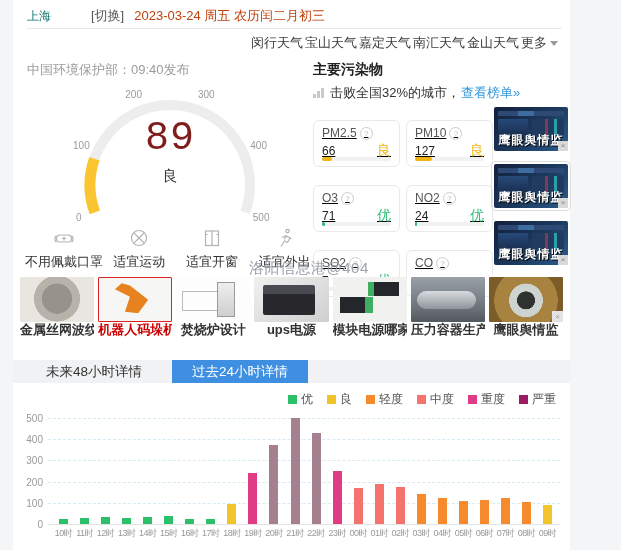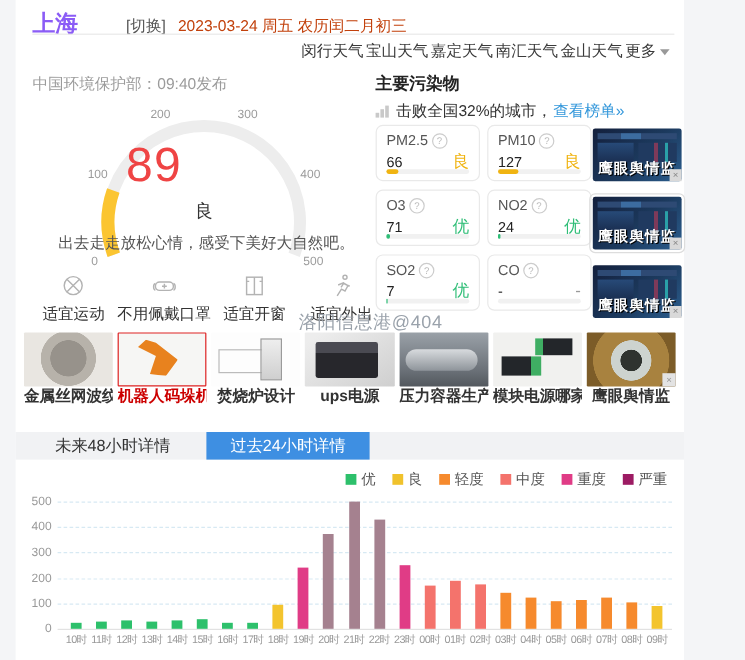--- a/index.html
+++ b/index.html
@@ -2,47 +2,47 @@
 <html><head>
 <meta charset="utf-8">
 <style>
   html,body{margin:0;padding:0;}
   body{font-family:"Liberation Sans","DejaVu Sans",sans-serif;}
   .page{position:relative;width:621px;height:550px;background:#f4f5f7;overflow:hidden;}
   .content{position:absolute;left:13px;top:0;width:557px;height:550px;background:#fff;}
 
   
   .hdr{position:absolute;top:7px;left:14px;display:flex;align-items:baseline;font-size:13px;color:#444;}
-  .city{font-size:19px;font-weight:bold;color:#8b5cf6;}
+  .city{font-size:12px;font-weight:normal;color:#0f766e;}
   .switch{margin-left:40px;color:#555;cursor:pointer;}
   .date{margin-left:10px;color:#c2410c;}
   .hdr-line{position:absolute;top:28px;left:14px;right:8px;border-top:1px solid #e9e9e9;}
   .nav{position:absolute;top:34px;right:12px;display:flex;gap:2px;font-size:13px;color:#3a3a3a;align-items:center;}
   .nav span{cursor:pointer;white-space:nowrap;}
   .nav-more{display:flex;align-items:center;gap:3px;}
   .caret{width:0;height:0;border-left:4px solid transparent;border-right:4px solid transparent;border-top:5px solid #999;}
 
   
   .src{position:absolute;top:61px;left:14px;font-size:13px;color:#9b9b9b;}
   .gauge-svg{position:absolute;left:47px;top:88px;}
-  .big-val{position:absolute;left:92px;top:116px;width:130px;font-size:40px;color:#ef4444;letter-spacing:1px;}
+  .big-val{position:absolute;left:92px;top:116px;width:130px;text-align:center;font-size:40px;color:#7f1d1d;letter-spacing:1px;font-family:Liberation Mono, monospace;}
   .big-level{position:absolute;left:92px;top:167px;width:130px;text-align:center;font-size:15px;color:#333;}
   .advice{position:absolute;left:0;top:194px;width:318px;text-align:center;font-size:13px;color:#555;}
   .tips{position:absolute;left:12px;top:226px;width:296px;display:flex;justify-content:space-between;}
   .tip{width:80px;text-align:center;}
   .tip svg{display:block;margin:0 auto;}
   .tip-label{font-size:13px;color:#333;margin-top:3px;white-space:nowrap;}
 
   
   .pol-title{position:absolute;left:300px;top:61px;font-size:14px;font-weight:bold;color:#222;}
   .pol-rank{position:absolute;left:300px;top:84px;display:flex;align-items:center;font-size:13px;color:#333;}
   .minibars{display:inline-flex;align-items:flex-end;gap:1px;margin-right:6px;}
   .minibars i{display:block;width:3px;background:#c9c9c9;}
   .rank-link{color:#3598db;cursor:pointer;margin-left:1px;}
-  .pol-grid{position:absolute;left:300px;top:104px;width:180px;display:grid;grid-template-columns:87px 87px;gap:7px 6px;}
+  .pol-grid{position:absolute;left:300px;top:120px;width:180px;display:grid;grid-template-columns:87px 87px;gap:18px 6px;text-decoration:underline;}
   .pol-card{height:47px;border:1px solid #e9e9e9;border-radius:6px;background:#fff;padding:5px 8px 0;position:relative;box-sizing:border-box;}
   .pol-name{font-size:12px;color:#555;display:flex;align-items:center;gap:3px;}
   .q{width:11px;height:11px;border:1px solid #ccc;border-radius:50%;font-size:8px;color:#bbb;display:inline-flex;align-items:center;justify-content:center;cursor:pointer;}
   .pol-vrow{margin-top:2px;display:flex;justify-content:space-between;align-items:baseline;}
   .pol-value{font-size:12px;color:#222;}
   .pol-level{font-size:14px;}
   .track{position:absolute;left:8px;right:8px;bottom:5px;height:4px;background:#f1f1f1;border-radius:2px;}
   .pill{height:4px;border-radius:2px;}
 
   
@@ -129,36 +129,35 @@
         <path d="M 34.82459033712732 124.36161146605349 A 80 80 0 0 1 34.43154141508248 70.74341859457698" fill="none" stroke="#fbc531" stroke-width="11"></path>
         <text x="18.849815783766886" y="133.17595390258987" text-anchor="middle" font-size="10" fill="#9b9b9b">0</text>
         <text x="21.38609060866773" y="60.54654562164736" text-anchor="middle" font-size="10" fill="#9b9b9b">100</text>
         <text x="73.66316043865652" y="10.063166107021615" text-anchor="middle" font-size="10" fill="#9b9b9b">200</text>
         <text x="146.33683956134345" y="10.063166107021615" text-anchor="middle" font-size="10" fill="#9b9b9b">300</text>
         <text x="198.6139093913323" y="60.54654562164738" text-anchor="middle" font-size="10" fill="#9b9b9b">400</text>
         <text x="201.15018421623313" y="133.17595390258987" text-anchor="middle" font-size="10" fill="#9b9b9b">500</text>
       </svg>
     <div class="big-val">89</div>
     <div class="big-level">良</div>
-    <div class="advice">出去走走放松心情，感受下美好大自然吧。</div>
 
     <div class="tips" id="tips">
+        <div class="tip">
+          <svg width="24" height="24" viewBox="0 0 24 24" fill="none" stroke="#b3b3b3" stroke-width="1.2">
+            <rect x="4.5" y="9" width="15" height="7" rx="3.5"></rect>
+            <path d="M12 10.5v4M10 12.5h4M4.5 10.2c-2 .3-2 5.3 0 5.6M19.5 10.2c2 .3 2 5.3 0 5.6"></path>
+          </svg>
+          <div class="tip-label">不用佩戴口罩</div>
+        </div>
         <div class="tip">
           <svg width="24" height="24" viewBox="0 0 24 24" fill="none" stroke="#b3b3b3" stroke-width="1.2">
             <circle cx="12" cy="12" r="7.5"></circle>
             <path d="M6.9 6.9c3 3 7.2 7.2 10.2 10.2M17.1 6.9c-3 3-7.2 7.2-10.2 10.2"></path>
           </svg>
           <div class="tip-label">适宜运动</div>
-        </div>
-        <div class="tip">
-          <svg width="24" height="24" viewBox="0 0 24 24" fill="none" stroke="#b3b3b3" stroke-width="1.2">
-            <rect x="4.5" y="9" width="15" height="7" rx="3.5"></rect>
-            <path d="M12 10.5v4M10 12.5h4M4.5 10.2c-2 .3-2 5.3 0 5.6M19.5 10.2c2 .3 2 5.3 0 5.6"></path>
-          </svg>
-          <div class="tip-label">不用佩戴口罩</div>
         </div>
         <div class="tip">
           <svg width="24" height="24" viewBox="0 0 24 24" fill="none" stroke="#b3b3b3" stroke-width="1.2">
             <rect x="5.5" y="5" width="13" height="14.5"></rect>
             <path d="M12 5v14.5M5.5 8.5h2.2M18.5 8.5h-2.2"></path>
           </svg>
           <div class="tip-label">适宜开窗</div>
         </div>
         <div class="tip">
           <svg width="24" height="24" viewBox="0 0 24 24" fill="none" stroke="#b3b3b3" stroke-width="1.2">
@@ -295,26 +294,26 @@
         </div>
         <div class="product">
           <div class="thumb diagram-thumb"></div>
           <div class="plabel" style="color: rgb(51, 51, 51);">焚烧炉设计</div>
         </div>
         <div class="product">
           <div class="thumb ups-thumb"></div>
           <div class="plabel" style="color: rgb(51, 51, 51);">ups电源</div>
         </div>
         <div class="product">
+          <div class="thumb modules-thumb"></div>
+          <div class="plabel" style="color: rgb(51, 51, 51);">模块电源哪家</div>
+        </div>
+        <div class="product">
           <div class="thumb vessel-thumb"></div>
           <div class="plabel" style="color: rgb(51, 51, 51);">压力容器生产</div>
-        </div>
-        <div class="product">
-          <div class="thumb modules-thumb"></div>
-          <div class="plabel" style="color: rgb(51, 51, 51);">模块电源哪家</div>
         </div>
         <div class="product">
           <div class="thumb meter-thumb"></div>
           <div class="plabel" style="color: rgb(51, 51, 51);">鹰眼舆情监</div>
           <div class="p-close">×</div>
         </div>
       </div>
 
     <div class="tabbar" id="tabbar">
         <div class="tab">未来48小时详情</div>

